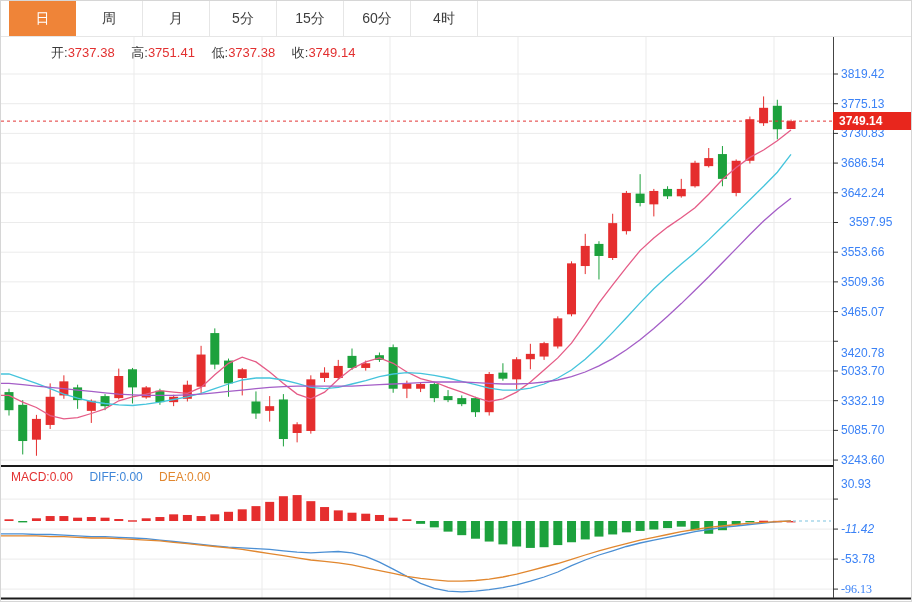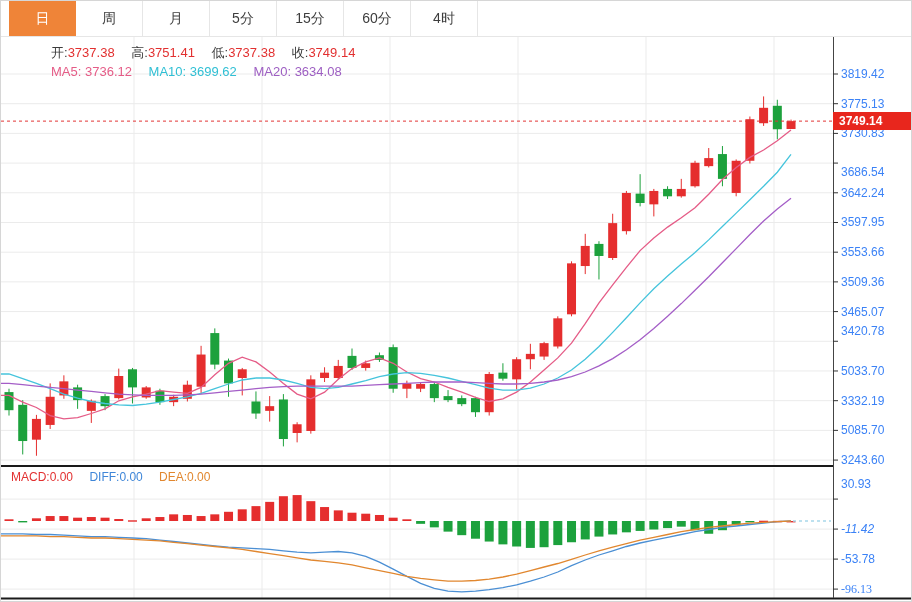--- a/index.html
+++ b/index.html
@@ -277,44 +277,39 @@
       <line x1="832" y1="588.0965694" x2="837" y2="588.0965694" stroke="#333" stroke-width="1"></line>
     </svg>
 
   <div class="info">
     <div class="row">
       <span class="lbl">开:</span><span class="red grp">3737.38</span>
       <span class="lbl">高:</span><span class="red grp">3751.41</span>
       <span class="lbl">低:</span><span class="red grp">3737.38</span>
       <span class="lbl">收:</span><span class="red">3749.14</span>
     </div>
-    <div class="row">
-      <span class="pink">MA5:</span> <span class="pink grp">3736.12</span>
-      <span class="cyan">MA10:</span> <span class="cyan grp">3699.62</span>
-      <span class="purple">MA20:</span> <span class="purple">3634.08</span>
-    </div>
   </div>
 
   <div class="macd-info">
     <span class="red">MACD:</span><span class="red grp">0.00</span>
     <span class="blue">DIFF:</span><span class="blue grp">0.00</span>
     <span class="orange">DEA:</span><span class="orange">0.00</span>
   </div>
 
   <div id="yaxis">
       <div class="ytick" style="top: 66px;">3819.42</div>
       <div class="ytick" style="top: 95.6951px;">3775.13</div>
       <div class="ytick" style="top: 125.397px;">3730.83</div>
-      <div class="ytick" style="top: 155.092px; margin-top: 9px;">3686.54</div>
+      <div class="ytick" style="top: 155.092px;">3686.54</div>
       <div class="ytick" style="top: 184.794px;">3642.24</div>
-      <div class="ytick" style="top: 214.489px;">3597.95</div>
+      <div class="ytick" style="top: 214.489px; margin-left: 8px;">3597.95</div>
       <div class="ytick" style="top: 244.184px;">3553.66</div>
       <div class="ytick" style="top: 273.886px;">3509.36</div>
       <div class="ytick" style="top: 303.581px;">3465.07</div>
-      <div class="ytick" style="top: 323px;">3420.78</div>
+      <div class="ytick" style="top: 345px;">3420.78</div>
       <div class="ytick" style="top: 362.978px;">5033.70</div>
       <div class="ytick" style="top: 392.673px;">3332.19</div>
       <div class="ytick" style="top: 422.375px;">5085.70</div>
       <div class="ytick" style="top: 452.07px;">3243.60</div>
       <div class="ytick" style="top: 476px;">30.93</div>
       <div class="ytick" style="top: 521.09px; font-style: italic;">-11.42</div>
       <div class="ytick" style="top: 551.097px;">-53.78</div>
       <div class="ytick" style="top: 581.097px; font-family: Liberation Serif, serif;">-96.13</div>
     </div>
 

